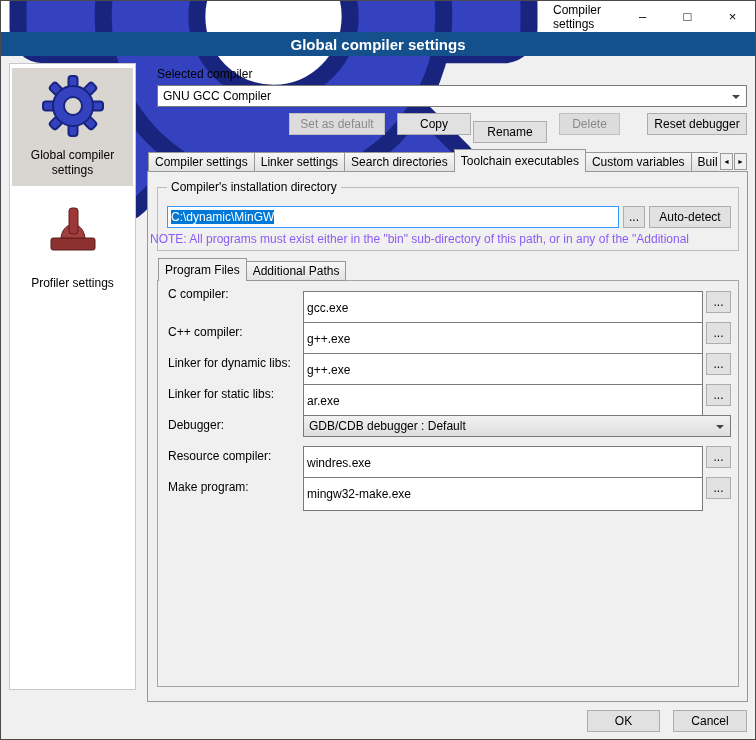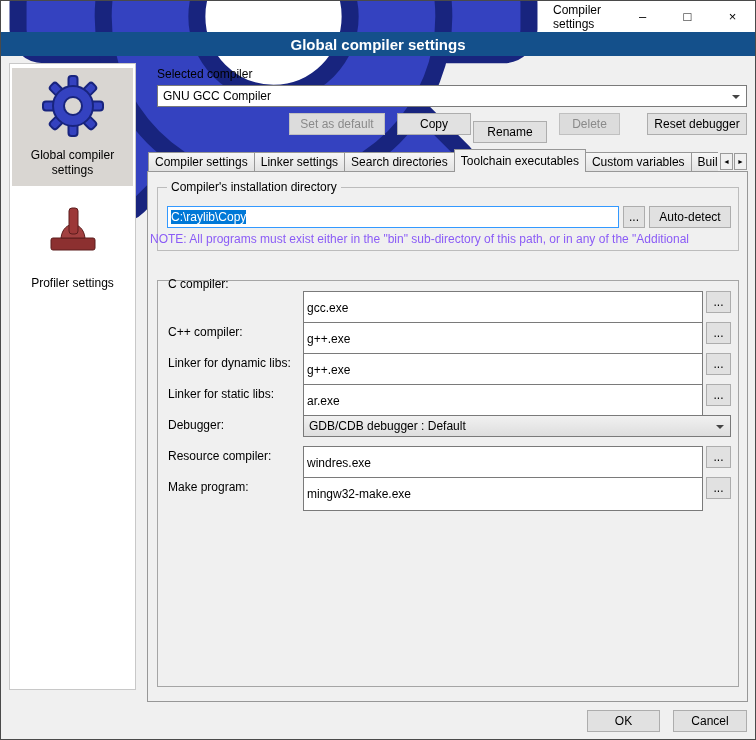--- a/index.html
+++ b/index.html
@@ -146,29 +146,33 @@
     <div class="tab" data-name="tab-build-options-truncated">Buil</div>
   </div>
   <div class="tab-scroll" data-name="tab-scroll-left-button">◄</div>
   <div class="tab-scroll" data-name="tab-scroll-right-button">►</div>
 
   <div data-name="tab-panel"></div>
 
   <div data-name="install-dir-group"></div>
   <span data-name="install-dir-group-title">Compiler's installation directory</span>
   <div data-name="install-dir-input">
-    <span class="sel" data-name="install-dir-value">C:\raylib\Copy</span>
+    <span class="sel" data-name="install-dir-value">C:\dynamic\MinGW</span>
   </div>
   <div class="btn" data-name="install-dir-browse-button">...</div>
   <div class="btn" data-name="auto-detect-button">Auto-detect</div>
   <div data-name="install-dir-note">NOTE: All programs must exist either in the "bin" sub-directory of this path, or in any of the "Additional</div>
 
+  <div data-name="program-tab-strip">
+    <div class="tab active" data-name="tab-program-files">Program Files</div>
+    <div class="tab" data-name="tab-additional-paths">Additional Paths</div>
+  </div>
   <div data-name="program-tab-panel"></div>
 
-  <span class="field-label" style="top:276px" data-name="c-compiler-label">C compiler:</span>
+  <span class="field-label" style="top:286px" data-name="c-compiler-label">C compiler:</span>
   <input class="field-input" style="top: 290px;" data-name="c-compiler-input" value="gcc.exe">
   <div class="btn dots-btn" style="top:290px" data-name="c-compiler-browse-button">...</div>
 
   <span class="field-label" style="top:324px" data-name="cpp-compiler-label">C++ compiler:</span>
   <input class="field-input" style="top: 321px;" data-name="cpp-compiler-input" value="g++.exe">
   <div class="btn dots-btn" style="top:321px" data-name="cpp-compiler-browse-button">...</div>
 
   <span class="field-label" style="top:355px" data-name="dynamic-linker-label">Linker for dynamic libs:</span>
   <input class="field-input" style="top: 352px;" data-name="dynamic-linker-input" value="g++.exe">
   <div class="btn dots-btn" style="top:352px" data-name="dynamic-linker-browse-button">...</div>

